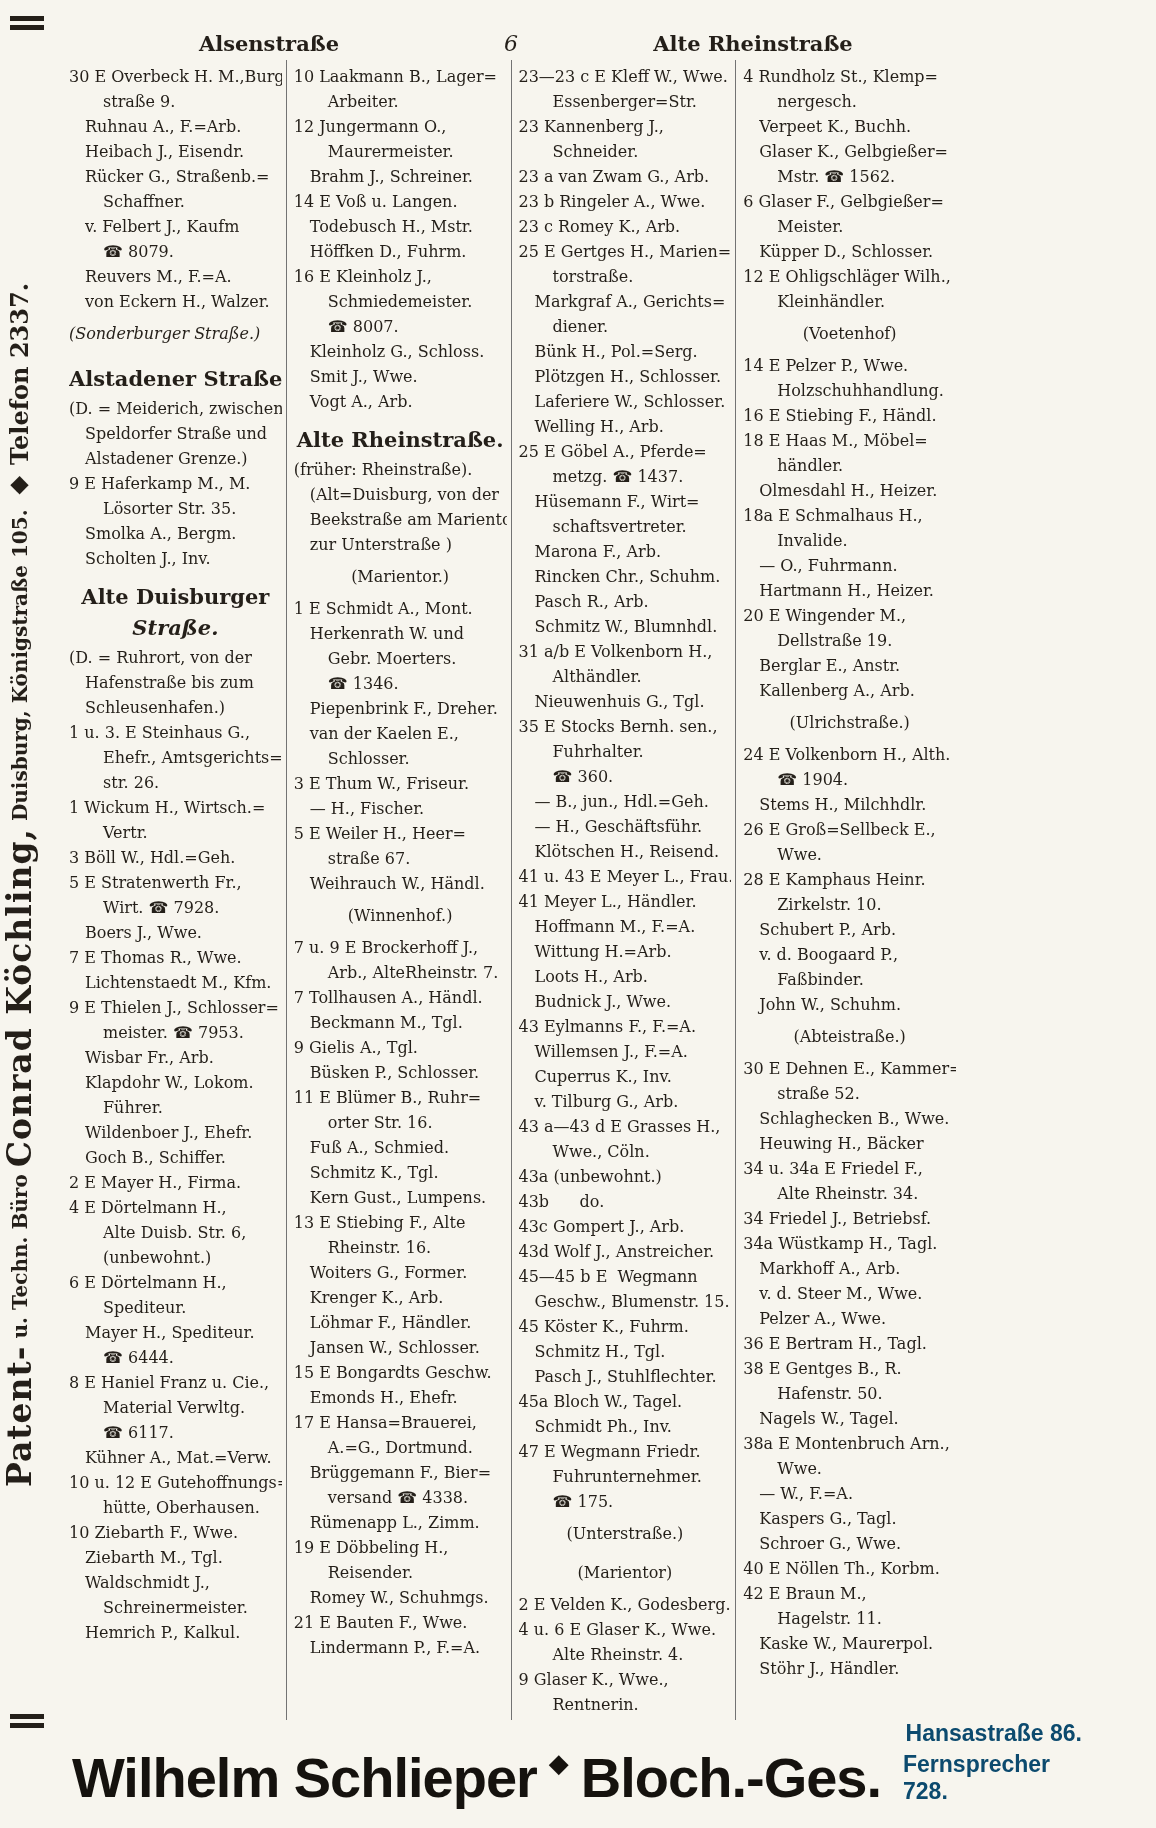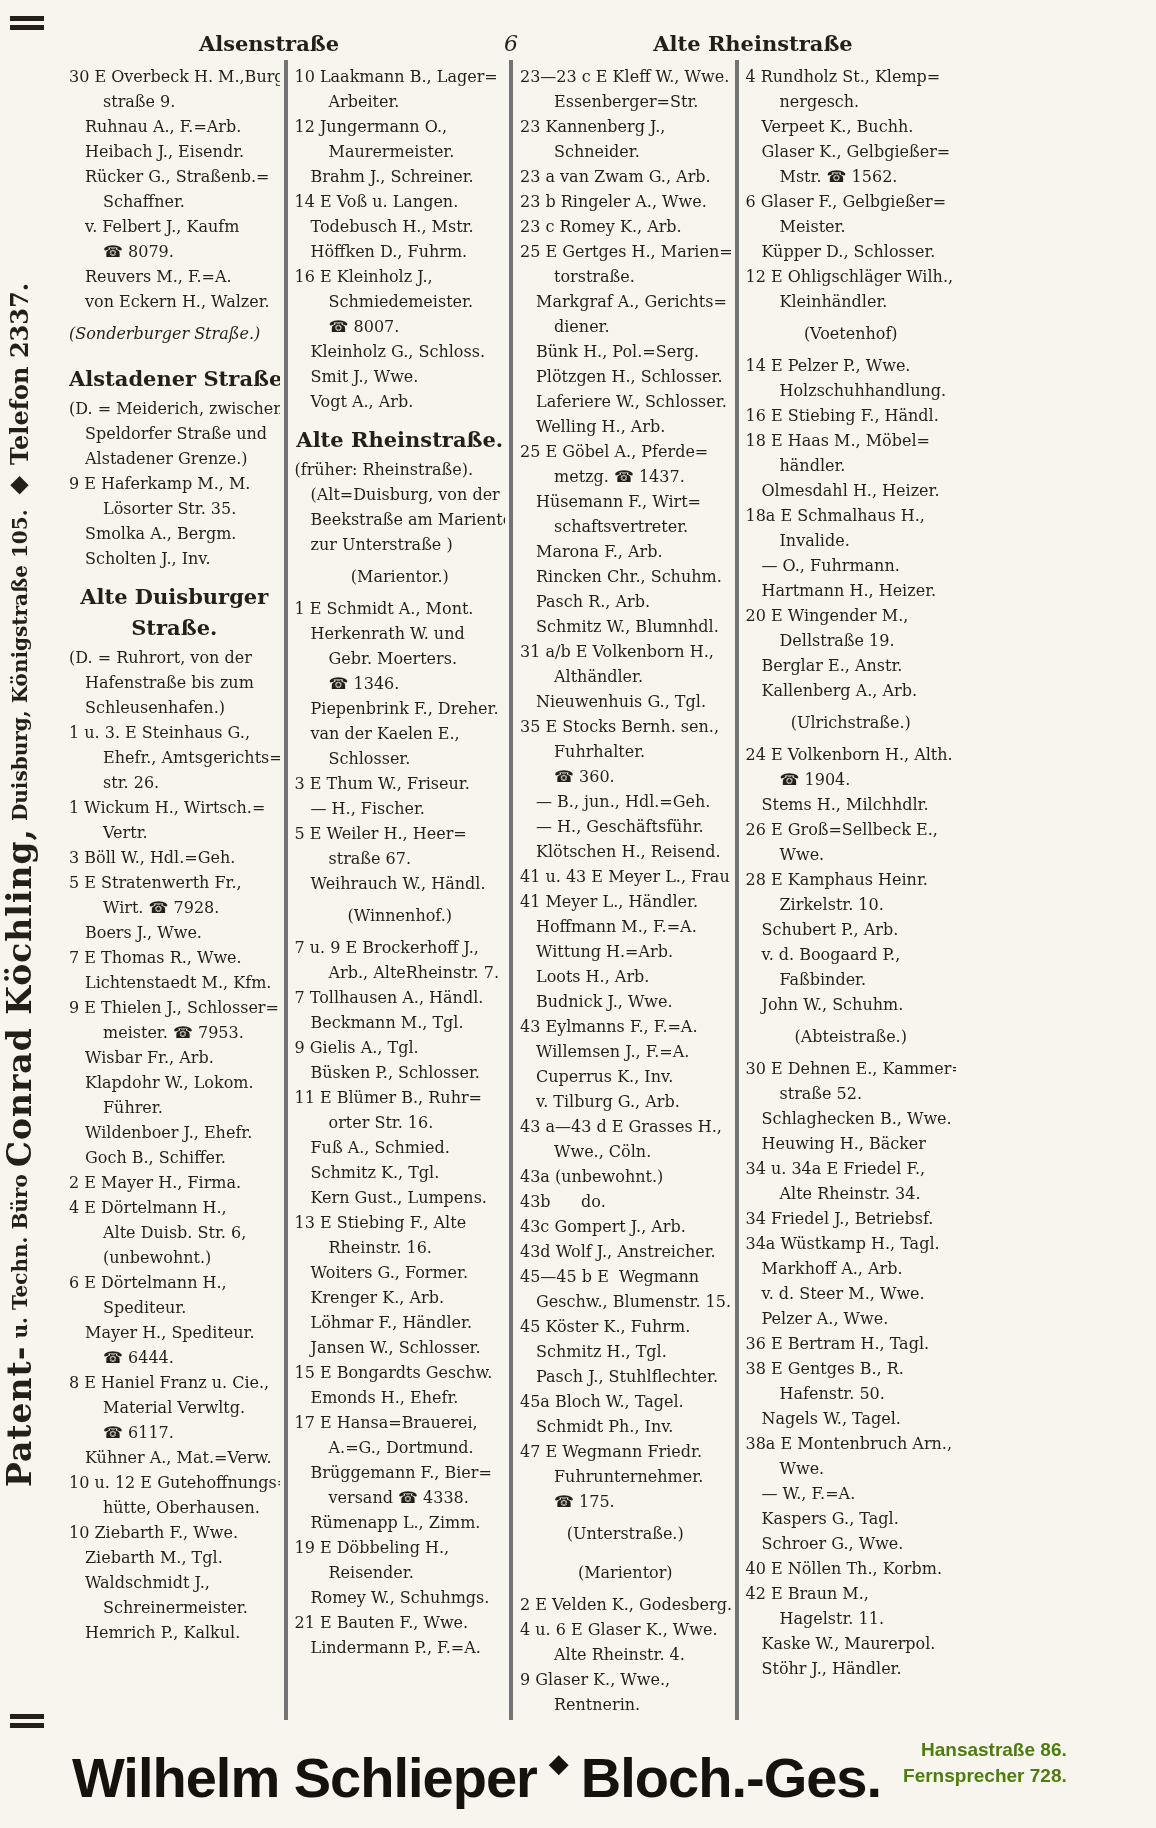--- a/index.html
+++ b/index.html
@@ -21,36 +21,36 @@
 
   
   .header{position:absolute;left:62px;top:31px;width:898px;display:flex;align-items:baseline;
         font-weight:bold;font-size:21px;}
   .hleft,.hright{flex:1;text-align:center;}
   .hnum{width:70px;text-align:center;font-style:italic;font-weight:normal;font-size:22px;}
 
   
   .cols{position:absolute;left:62px;top:60px;width:898px;height:1660px;display:flex;overflow:hidden;}
   .col{flex:1 1 0;padding:4px 4px 0 7px;overflow:hidden;}
-  .col + .col{border-left:4px solid #737373;}
+  .col + .col{border-left:1px solid #737373;}
   .ln{white-space:pre;overflow:hidden;font-size:16px;line-height:25px;}
   .ln.c{padding-left:16px;}
   .ln.c2{padding-left:34px;}
   .ln.h{font-weight:bold;text-align:center;font-size:21px;line-height:27px;padding:12px 0 4px;}
-  .ln.h2{font-weight:bold;text-align:center;font-size:21px;line-height:27px;padding:0 0 4px;}
+  .ln.h2{font-weight:bold;text-align:center;font-size:21px;line-height:27px;padding:0 0 4px;font-style:italic;}
   .ln.note{text-align:center;padding:7px 0;}
   .ln.noteL{padding:7px 0;font-style:italic;}
 
   
   .footer{position:absolute;left:72px;bottom:18px;width:1010px;display:flex;align-items:center;}
   .f-title{font-family:"Liberation Sans", sans-serif;font-weight:bold;font-size:56px;
         letter-spacing:-1px;color:#15120e;white-space:nowrap;margin-top:30px;}
   .f-diamond{font-size:26px;margin:0 12px;color:#15120e;}
   .f-right{margin-left:22px;display:flex;flex-direction:column;align-items:flex-end;gap:4px;
-        font-family:"Liberation Sans", sans-serif;font-weight:bold;font-size:19px;color:#4d7c0f;}
+        font-family:"Liberation Sans", sans-serif;font-weight:bold;font-size:23px;color:#0c4a6e;}
 </style>
 </head>
 <body>
 
 <div class="page">
 
   <div class="sidebar">
     <div class="rule-mark top">
         <i></i>
         <i></i>

